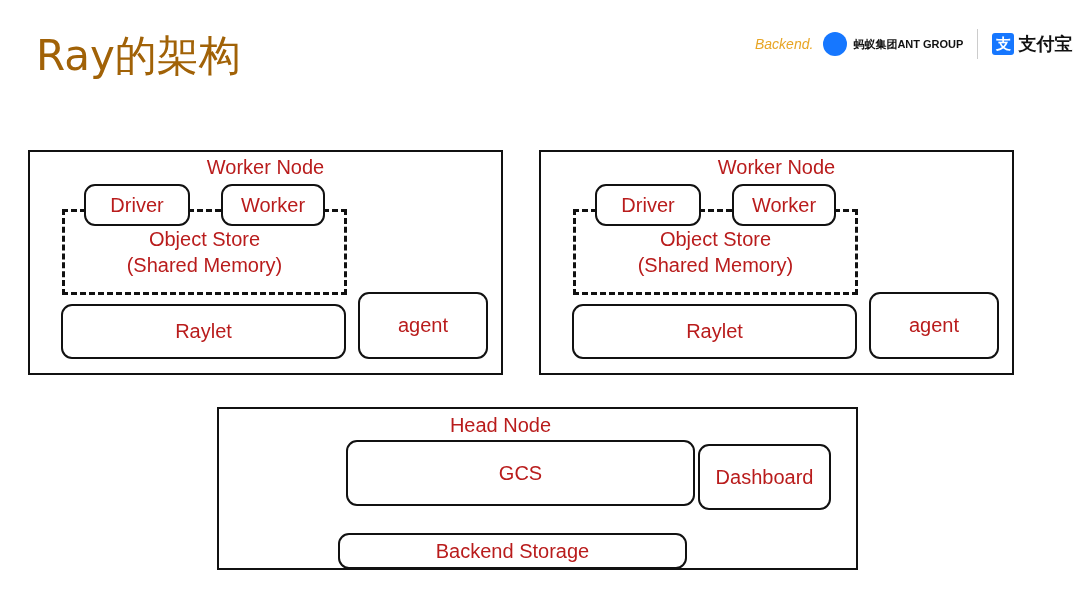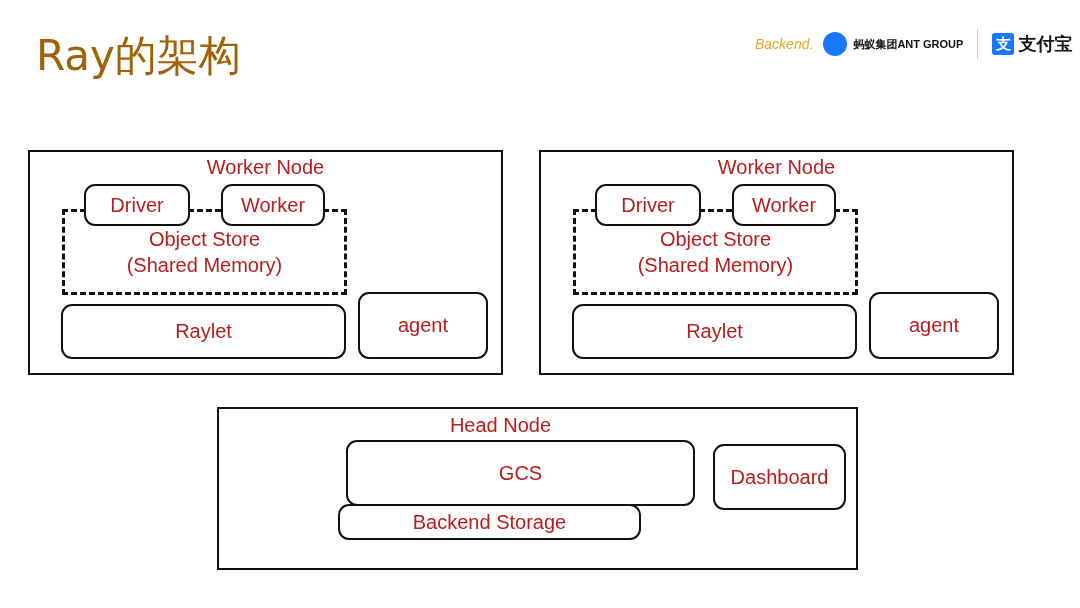--- a/index.html
+++ b/index.html
@@ -55,14 +55,14 @@
 <div class="box center lbl" style="left:595px;top:184px;width:106px;height:42px;">Driver</div>
 <div class="box center lbl" style="left:732px;top:184px;width:104px;height:42px;">Worker</div>
 <div class="lbl" style="left:573px;top:228px;width:285px;">Object Store</div>
 <div class="lbl" style="left:573px;top:254px;width:285px;">(Shared Memory)</div>
 <div class="box center lbl" style="left:572px;top:304px;width:285px;height:55px;">Raylet</div>
 <div class="box center lbl" style="left:869px;top:292px;width:130px;height:67px;">agent</div>
 
 <div class="box" style="left:217px;top:407px;width:641px;height:163px;"></div>
 <div class="lbl" style="left:217px;top:414px;width:531px;margin-left:18px;">Head Node</div>
 <div class="box center lbl" style="left:338px;top:440px;width:349px;height:66px;margin-left:8px;">GCS</div>
-<div class="box center lbl" style="left:338px;top:504px;width:303px;height:36px;">Backend Storage</div>
-<div class="box center lbl" style="left:713px;top:444px;width:133px;height:66px;">Dashboard</div>
+<div class="box center lbl" style="left:338px;top:533px;width:349px;height:36px;">Backend Storage</div>
+<div class="box center lbl" style="left:698px;top:444px;width:133px;height:66px;">Dashboard</div>
 
 </body></html>

